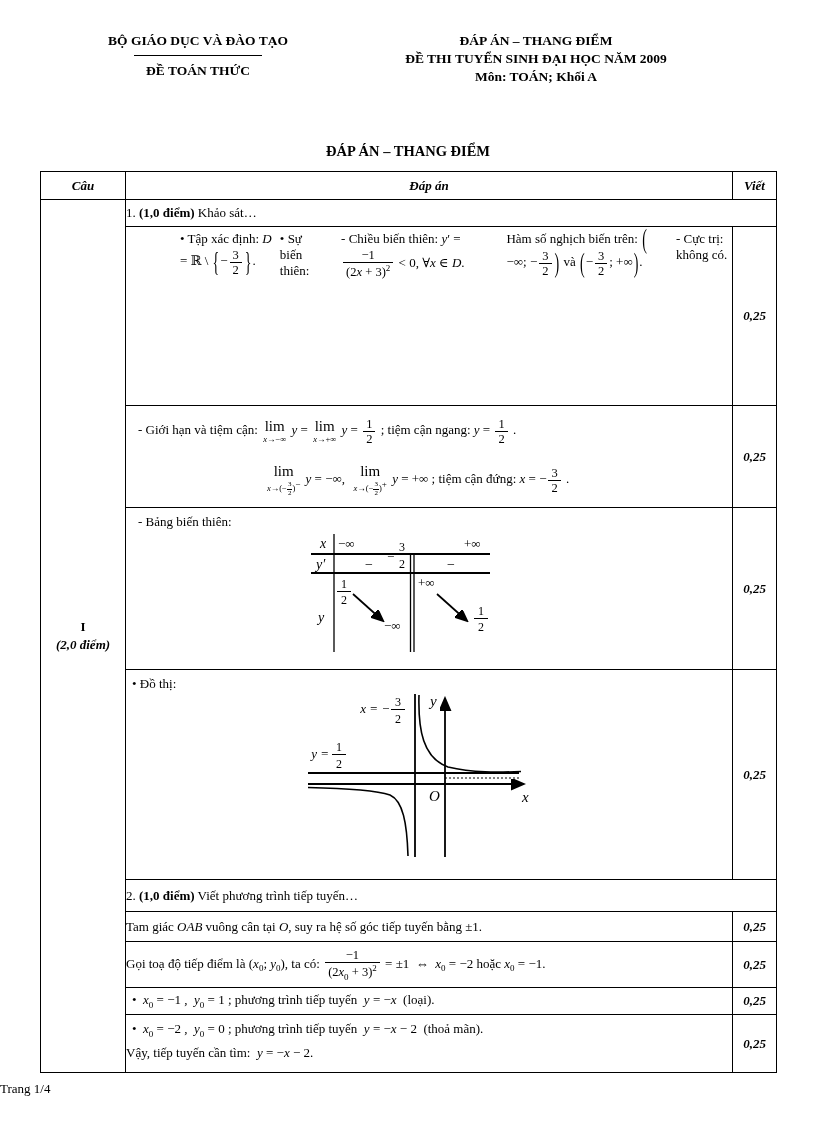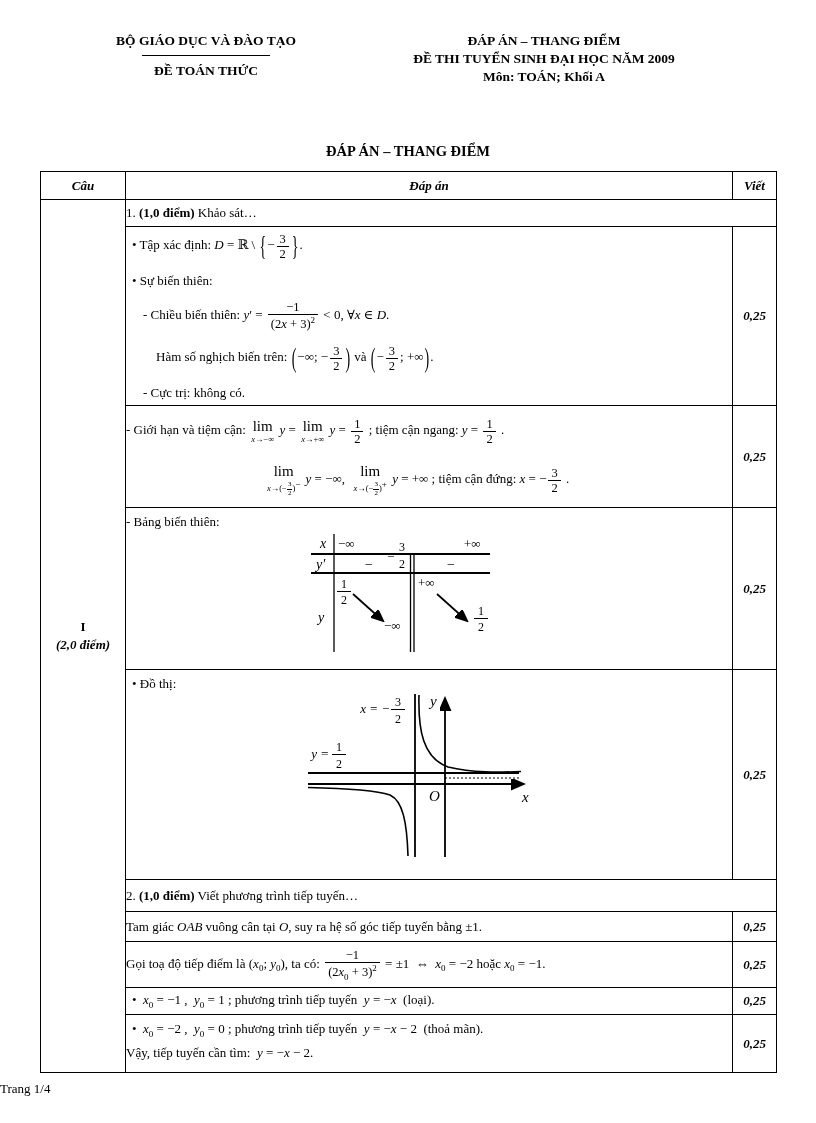--- a/index.html
+++ b/index.html
@@ -1,41 +1,41 @@
 <!DOCTYPE html>
 <html><head>
 <meta charset="utf-8">
 <style>
   html,body{margin:0;padding:0;background:#fff;}
   .page{position:relative;width:816px;height:1123px;background:#fff;color:#000;
         font-family:"Liberation Serif","DejaVu Serif",serif;font-size:13px;overflow:hidden;}
 
   
-  .header{position:absolute;top:32px;left:62px;width:692px;display:flex;justify-content:center;}
+  .header{position:absolute;top:32px;left:62px;width:692px;display:flex;justify-content:flex-start;}
   .h-left{width:272px;text-align:center;font-weight:bold;font-size:13.5px;line-height:1.3;}
   .h-rule{width:128px;border-top:1.4px solid #000;margin:5px auto 6px;}
   .h-right{width:404px;text-align:center;font-size:13.5px;line-height:1.35;}
   .h-right .b{font-weight:bold;}
 
   .doc-title{position:absolute;top:143px;left:0;width:100%;text-align:center;
              font-weight:bold;font-size:14.5px;}
 
   
   table.answers{position:absolute;top:171px;left:40px;width:736px;border-collapse:collapse;table-layout:fixed;}
   table.answers td,table.answers th{border:1.5px solid #000;padding:0;font-size:13px;vertical-align:middle;}
   th{font-weight:bold;font-style:italic;font-size:13.5px;text-align:center;}
   td.score{font-weight:bold;font-style:italic;text-align:center;font-size:13px;}
   td.cau{vertical-align:top;text-align:center;padding-top:4px;font-weight:bold;font-size:13.5px;line-height:1.35;}
   td.cau .pts{font-style:italic;font-size:13px;}
   td.dtext{padding:3px 8px;text-align:left;}
   .dcell{padding:0 8px;}
 
-  .blockA{height:170px;display:flex;flex-direction:column;justify-content:space-between;padding:4px 0;}
+  .blockA{height:170px;display:flex;flex-direction:row;padding:4px 0;margin-left:48px;}
   .blockB{height:98px;display:flex;flex-direction:column;justify-content:space-around;}
-  .ml6{margin-left:6px;} .ml12{} .ml17{margin-left:17px;}
+  .ml6{margin-left:6px;} .ml12{margin-left:12px;} .ml17{margin-left:17px;}
   .ml30{margin-left:30px;} .ml139{margin-left:139px;}
 
   
   .frac{display:inline-block;vertical-align:middle;text-align:center;font-size:12.5px;line-height:1.12;margin:1px 2px;}
   .frac .num{display:block;border-bottom:1px solid #000;padding:0 3px;}
   .frac .den{display:block;padding:0 3px;}
   .bp{display:inline-block;transform:scaleY(1.9);vertical-align:middle;font-size:14px;margin:0 1px;font-weight:400;}
   .lim{display:inline-block;vertical-align:middle;text-align:center;line-height:1;margin:0 2px;}
   .lim .lt{display:block;font-size:15px;}
   .lim .ls{display:block;font-size:8.5px;margin-top:1px;}

